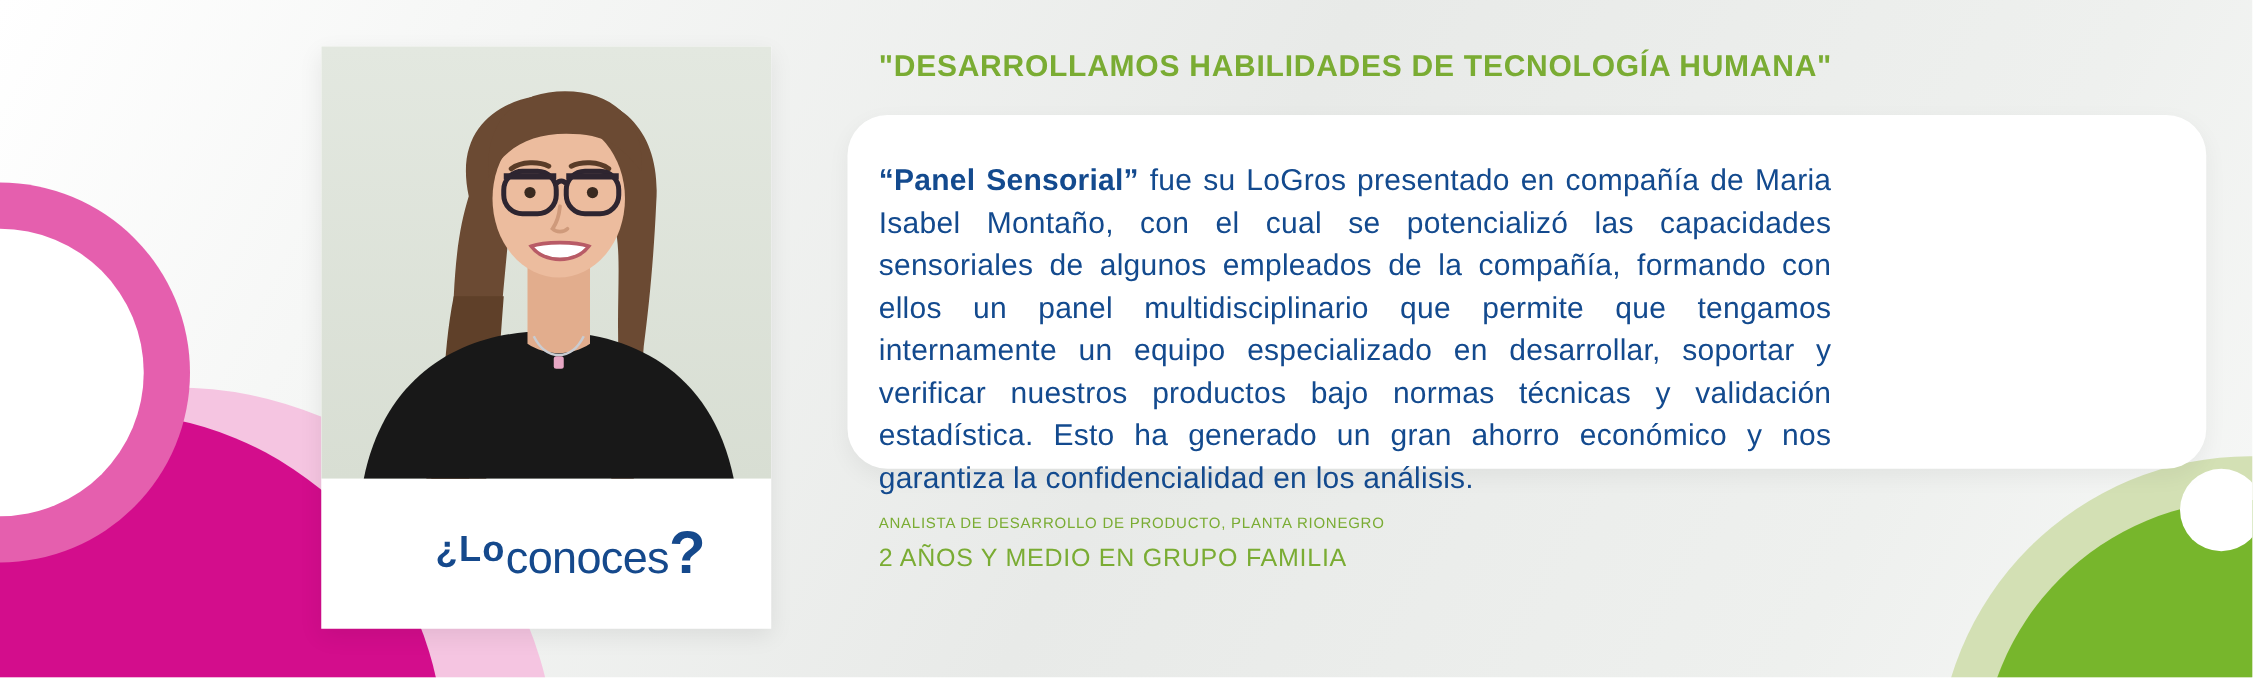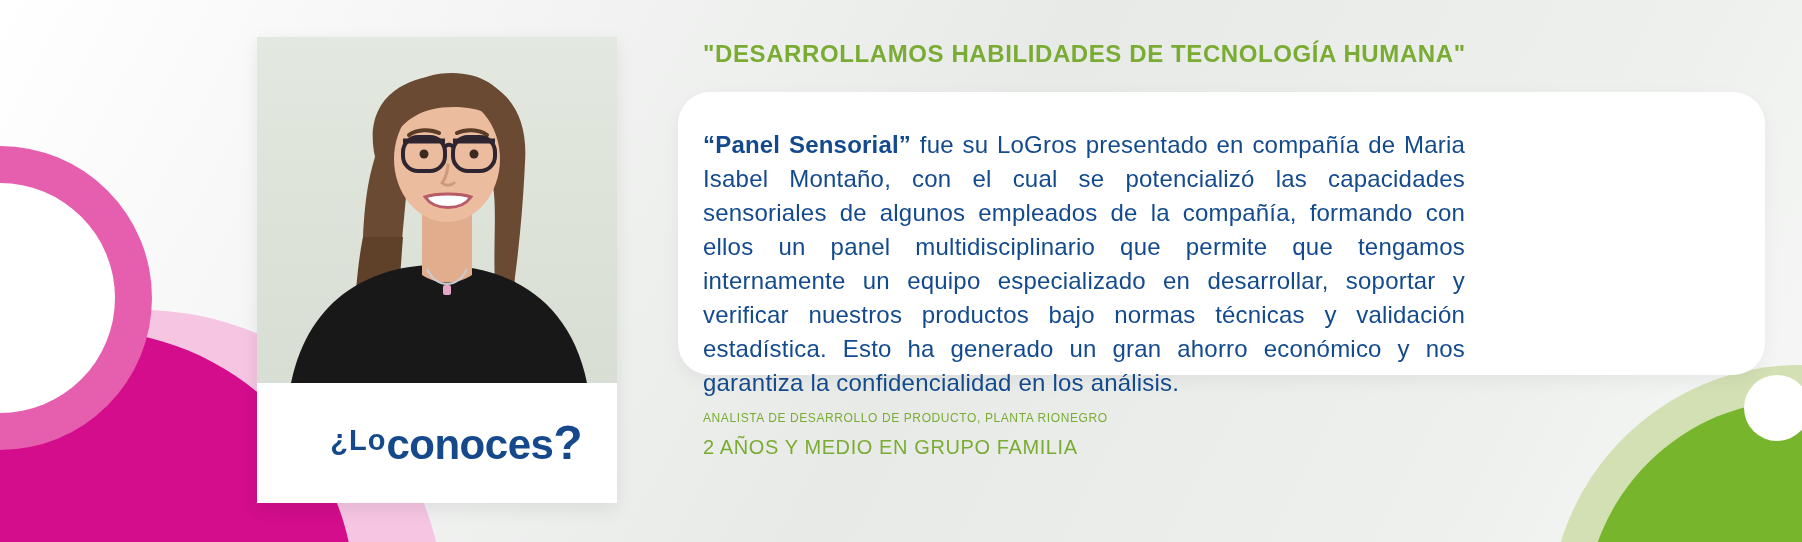--- a/index.html
+++ b/index.html
@@ -23,21 +23,21 @@
     position:absolute;left:257px;top:37px;width:360px;height:466px;background:#ffffff;
     box-shadow:0 6px 18px rgba(0,0,0,.08);
   }
   .portrait-photo{display:block;width:360px;height:346px;}
   .logo-band{
     position:absolute;left:0;top:346px;width:360px;height:120px;
     display:flex;align-items:center;justify-content:center;
   }
   .logo{color:#15498c;white-space:nowrap;line-height:1;display:flex;align-items:baseline;margin-left:39px;}
   .logo .pre{font-size:29px;font-weight:bold;letter-spacing:1px;position:relative;top:-9px;}
-  .logo .main{font-size:42px;font-weight:bold;letter-spacing:-0.5px;}
+  .logo .main{font-size:36px;font-weight:normal;letter-spacing:-0.5px;}
   .logo .q{font-size:48px;font-weight:bold;}
   
   .quote-header{
     position:absolute;left:703px;top:40px;width:1000px;
     color:#7aac33;font-size:24px;font-weight:bold;letter-spacing:0.6px;
   }
   .quote-card{
     position:absolute;left:678px;top:92px;width:1087px;height:283px;
     background:#ffffff;border-radius:32px;box-shadow:0 6px 18px rgba(0,0,0,.05);
   }

